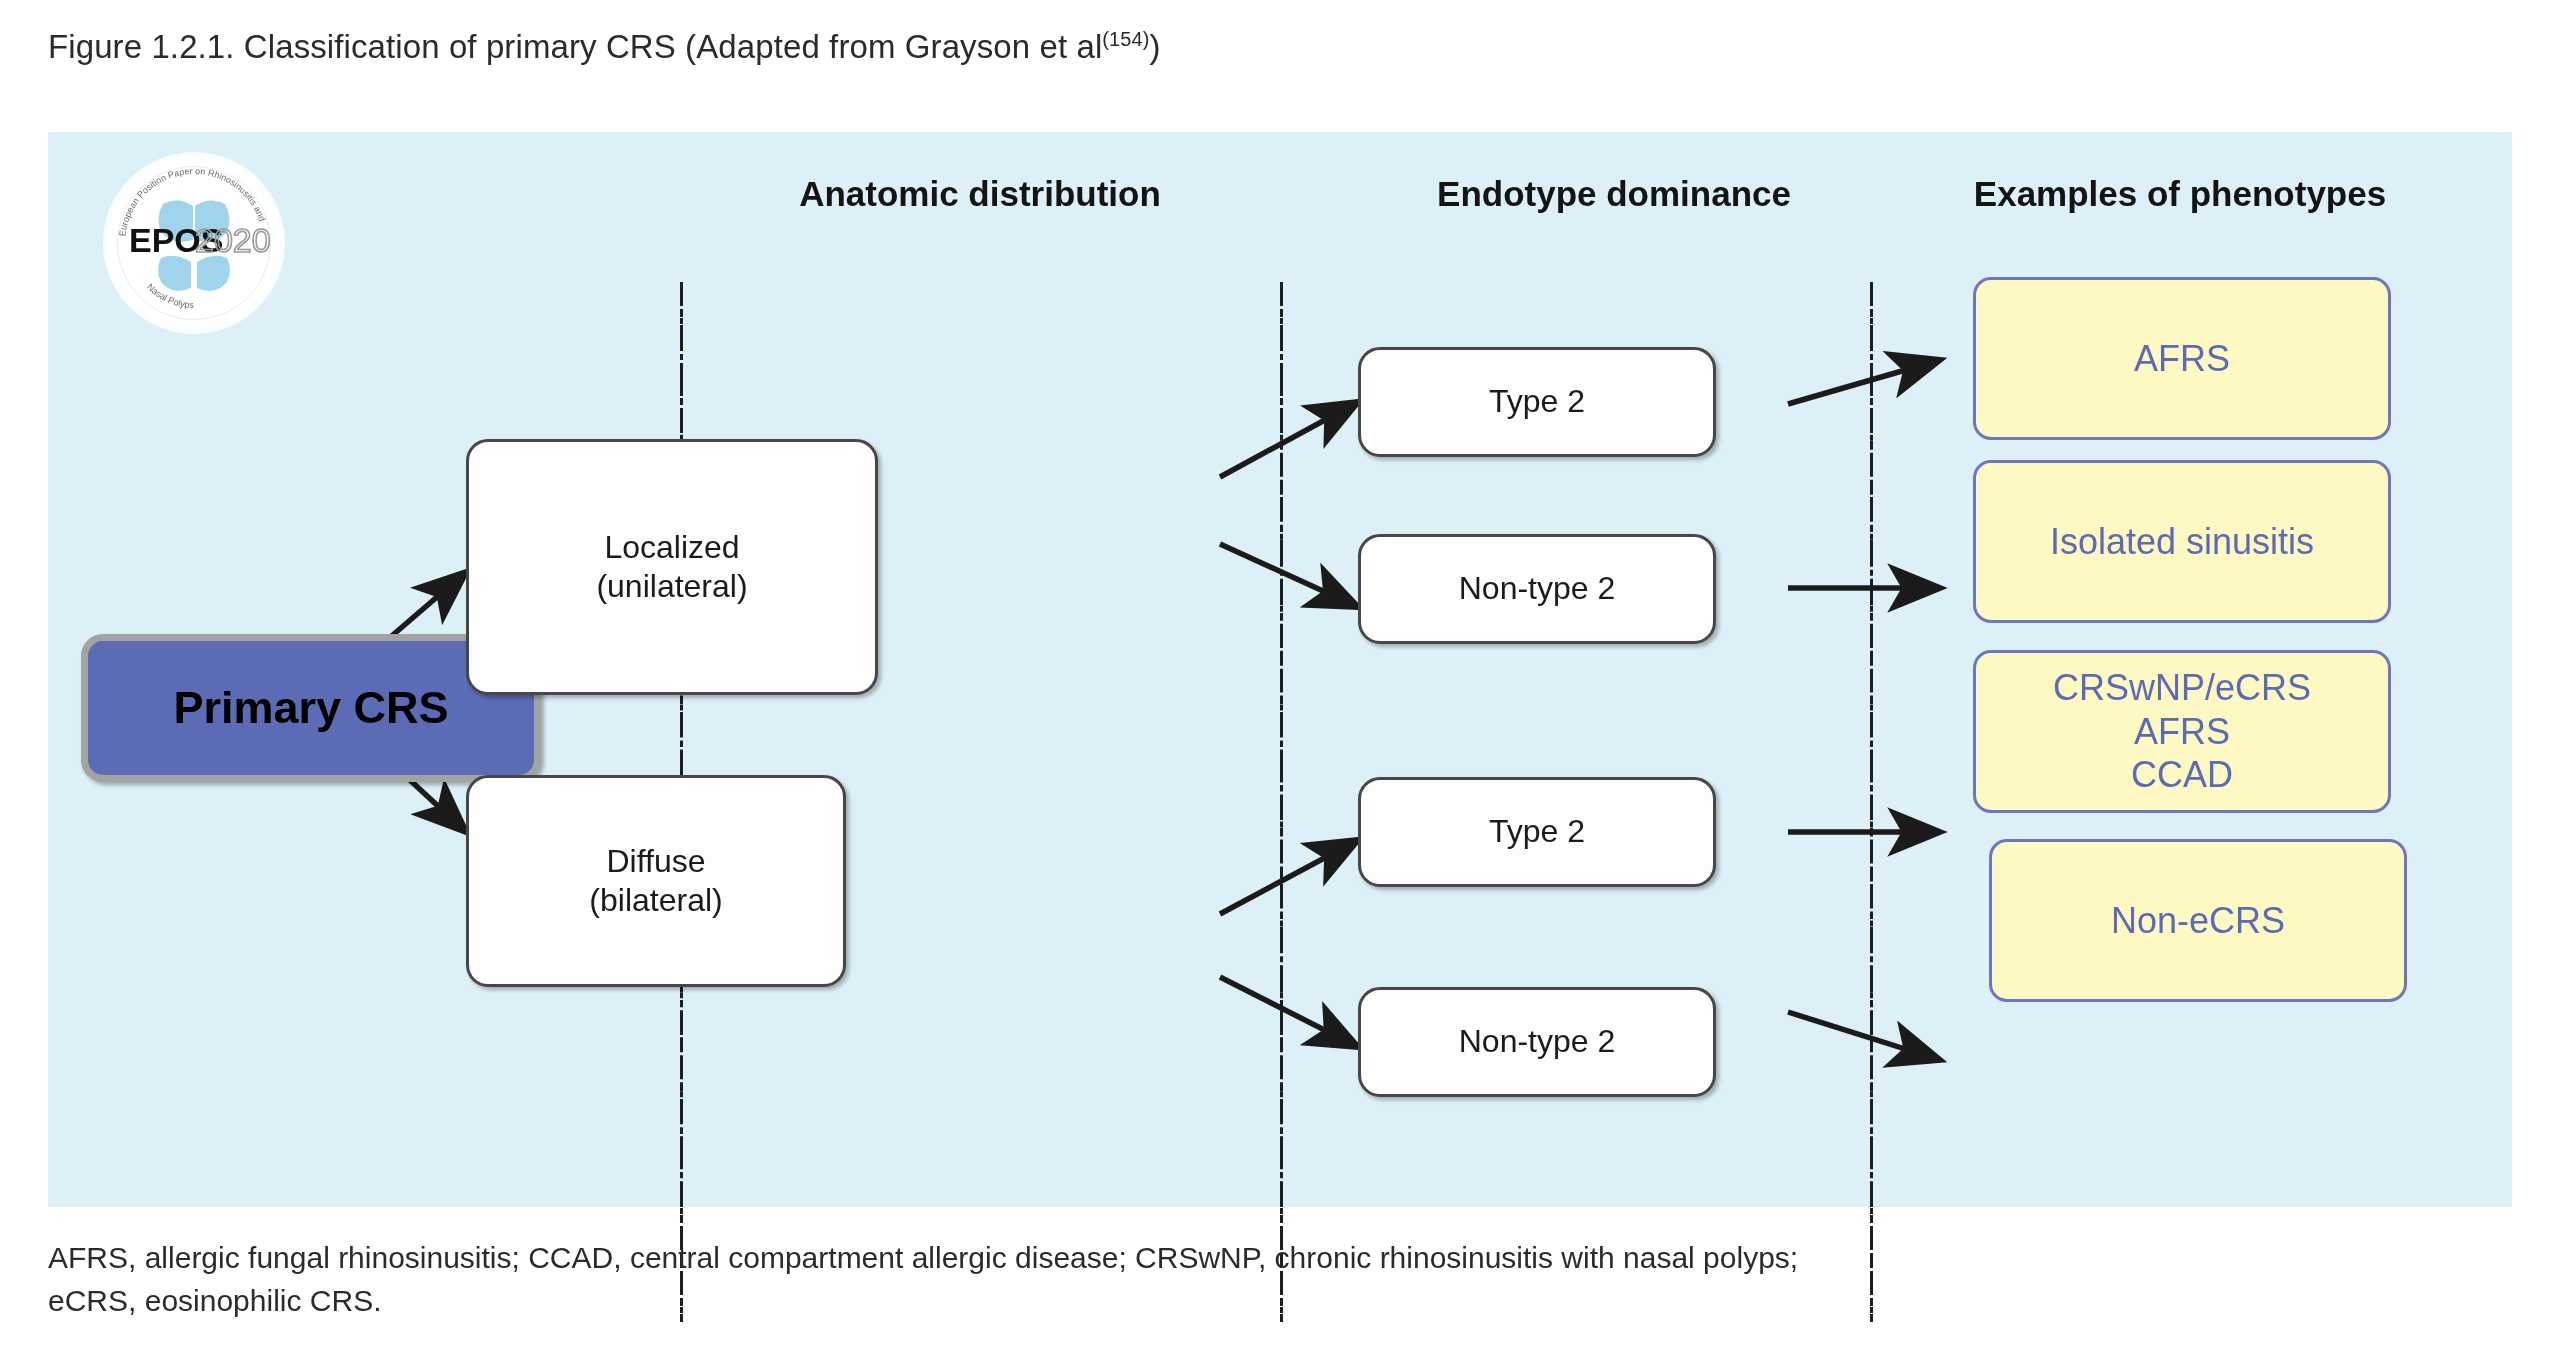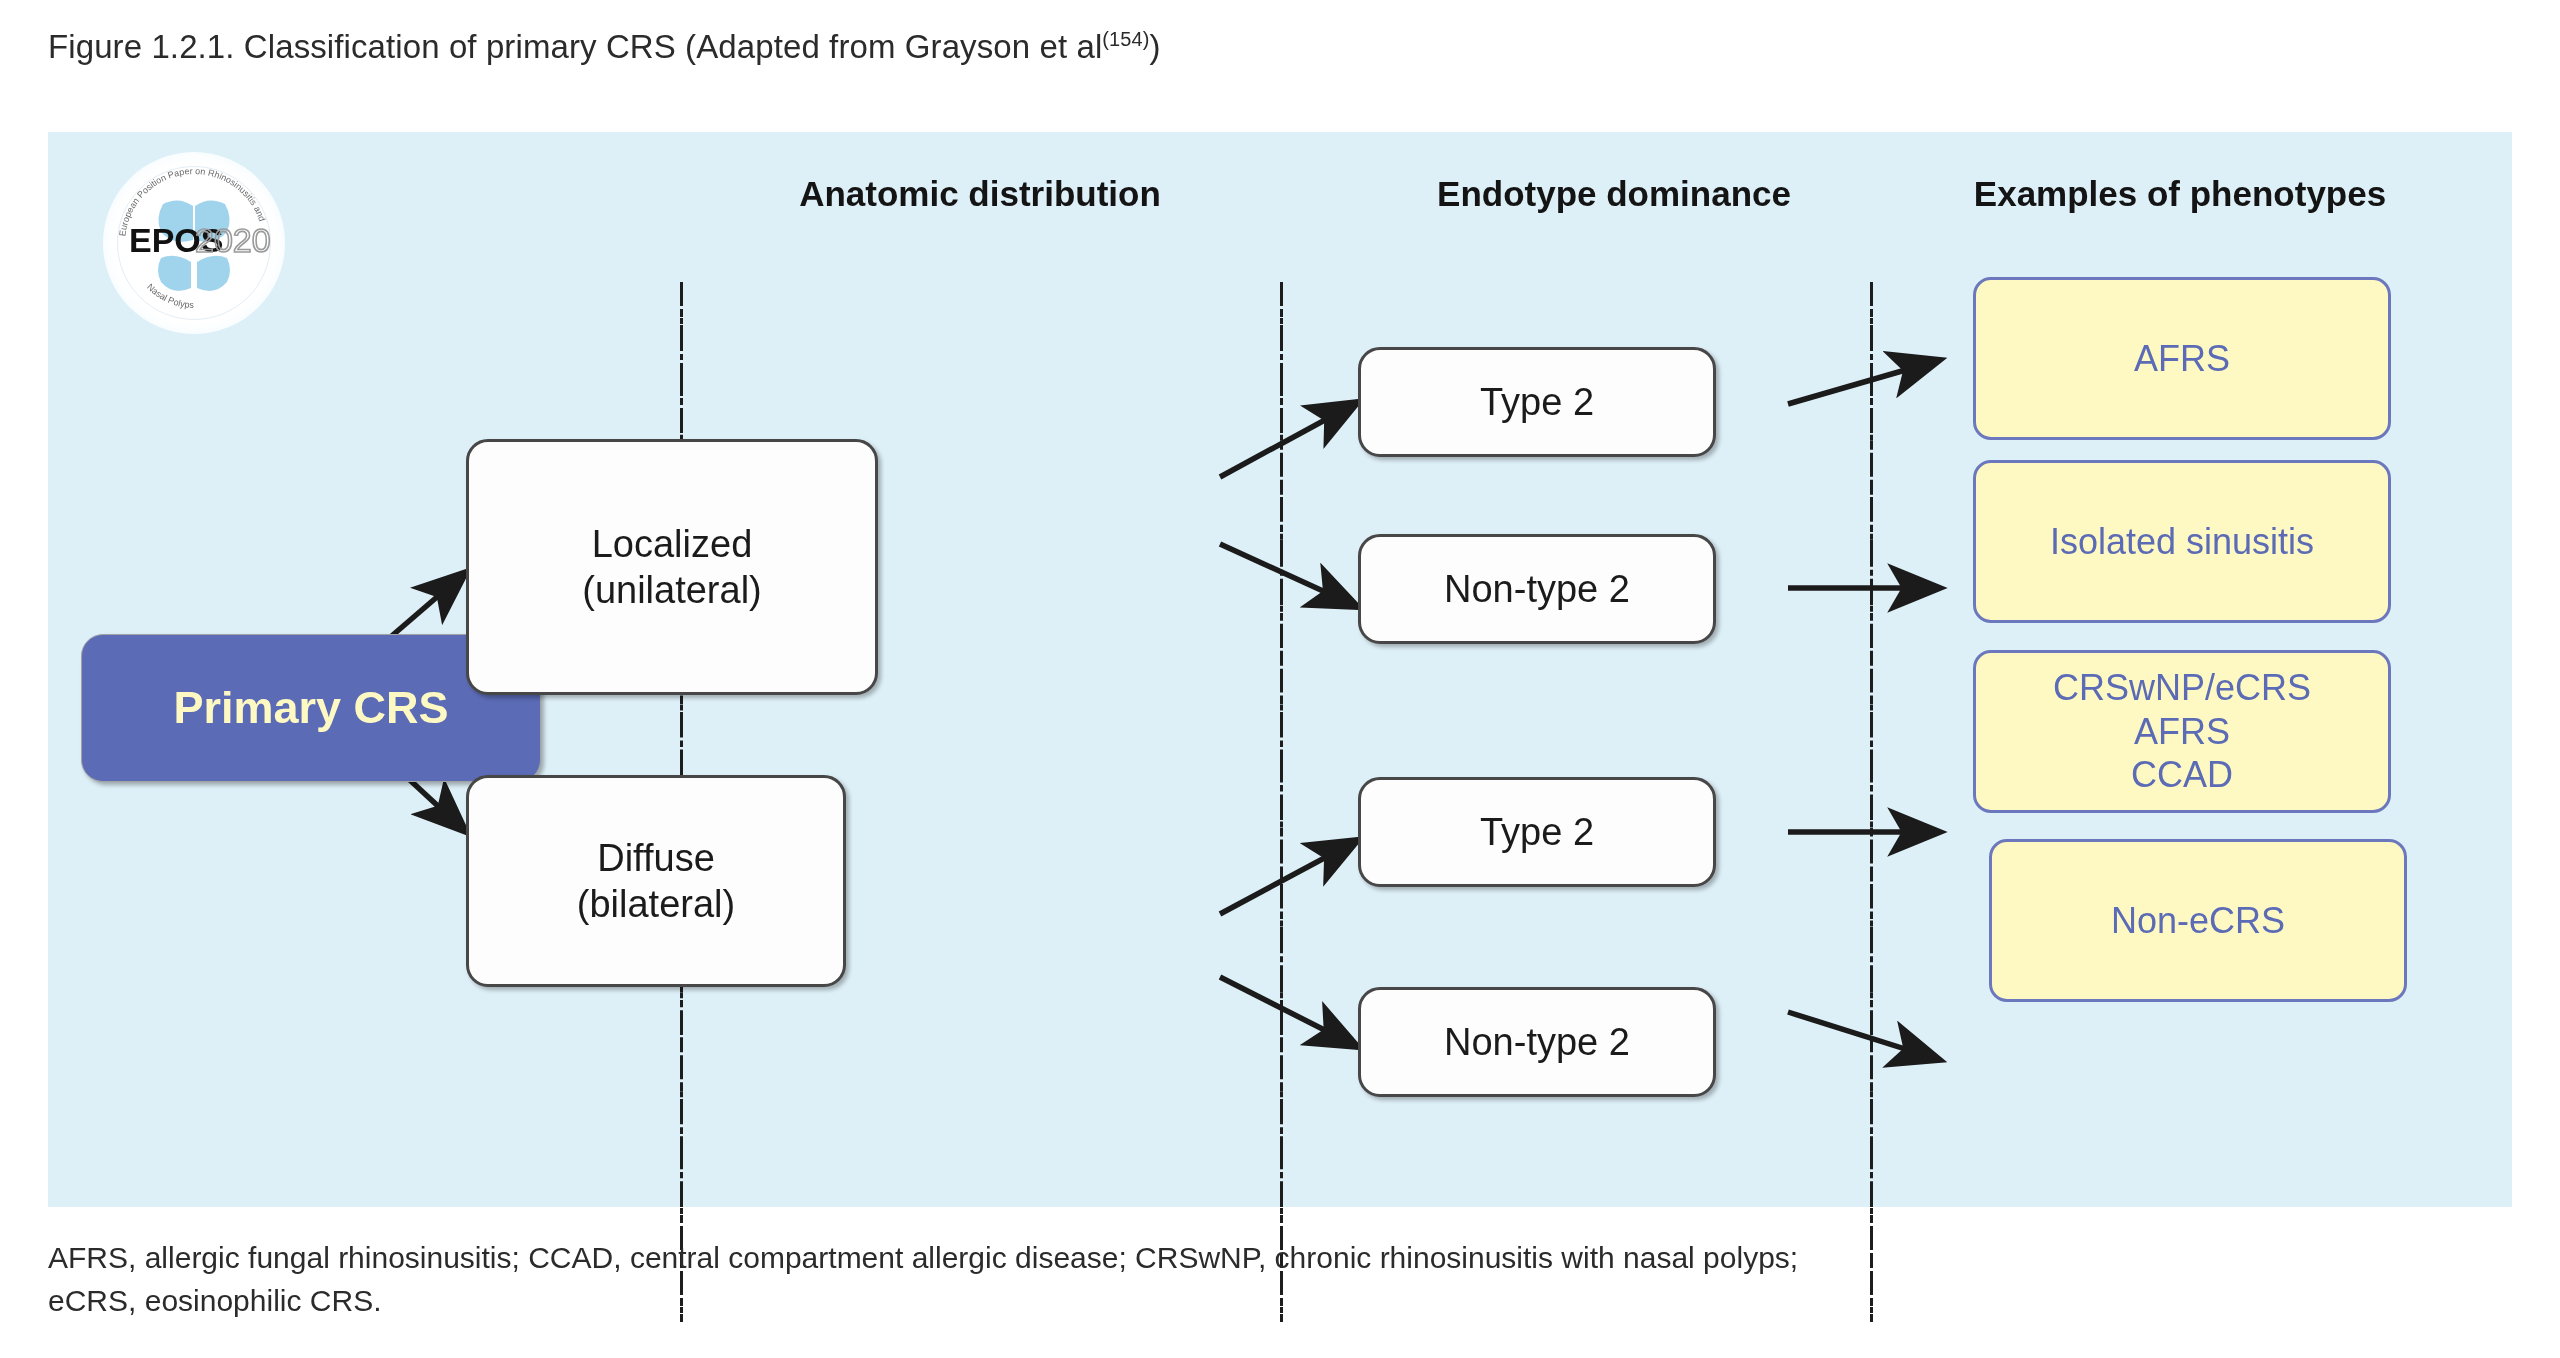--- a/index.html
+++ b/index.html
@@ -54,27 +54,27 @@
        transparent 35px,transparent 43px);
   }
 
   
   .box{
     position:absolute;box-sizing:border-box;
     display:flex;align-items:center;justify-content:center;
     text-align:center;line-height:1.22;
   }
   .box-primary{
-    background:#5b6bb5;border:1px solid #a3a3a3;border-radius:22px;
-    color:#fef9c3;font-weight:bold;font-size:45px;
+    background:#5b6bb5;border:7px solid #a3a3a3;border-radius:22px;
+    color:#000000;font-weight:bold;font-size:45px;
     box-shadow:3px 3px 4px rgba(0,0,0,.30);
   }
   .box-white{
     background:#fdfdfd;border:3px solid #474747;border-radius:22px;
-    color:#1b1b1b;font-size:38px;
+    color:#1b1b1b;font-size:32px;
     box-shadow:3px 3px 4px rgba(0,0,0,.28);
   }
   .box-pheno{
     background:#fef9c3;border:3px solid #6b78bd;border-radius:18px;
     color:#5b6bb5;font-size:36px;
   }
 
   
   .arrows{position:absolute;left:0;top:0;width:2464px;height:1075px;pointer-events:none;}
 

